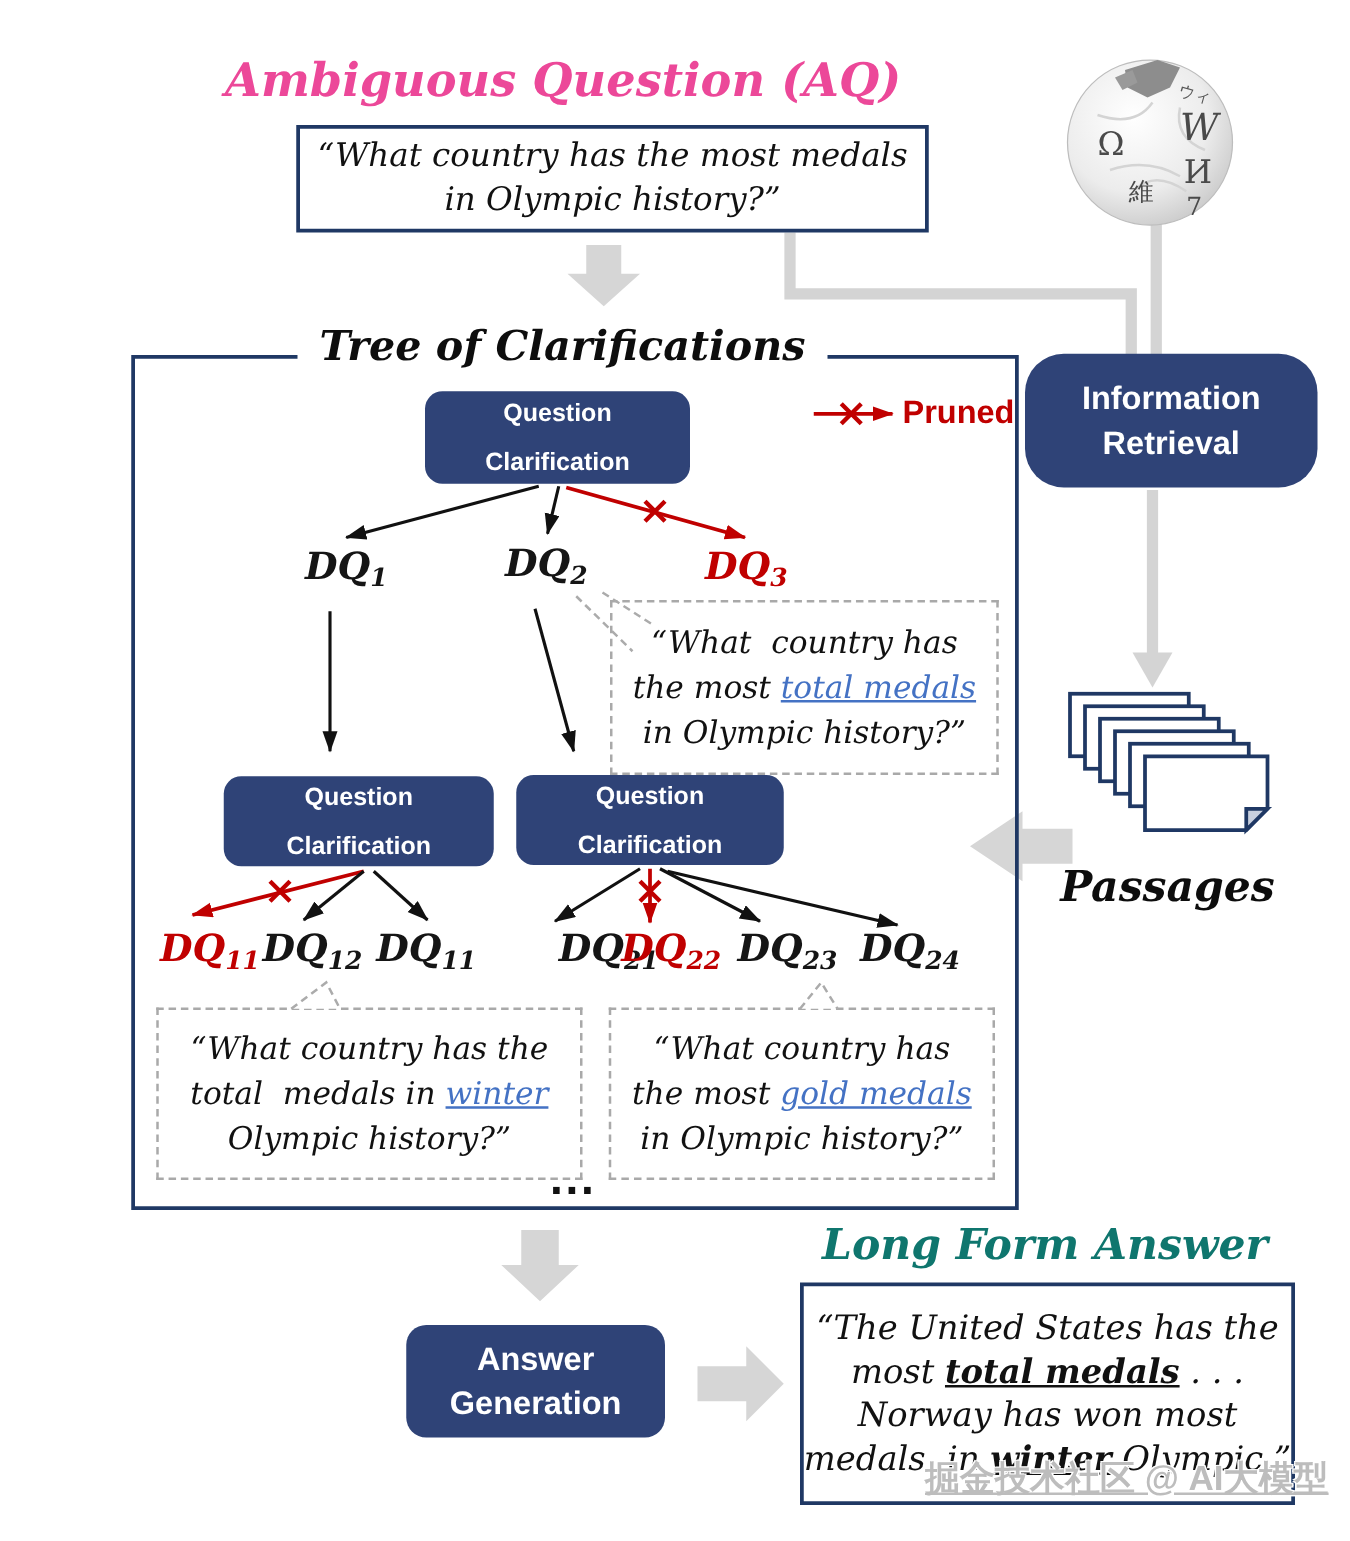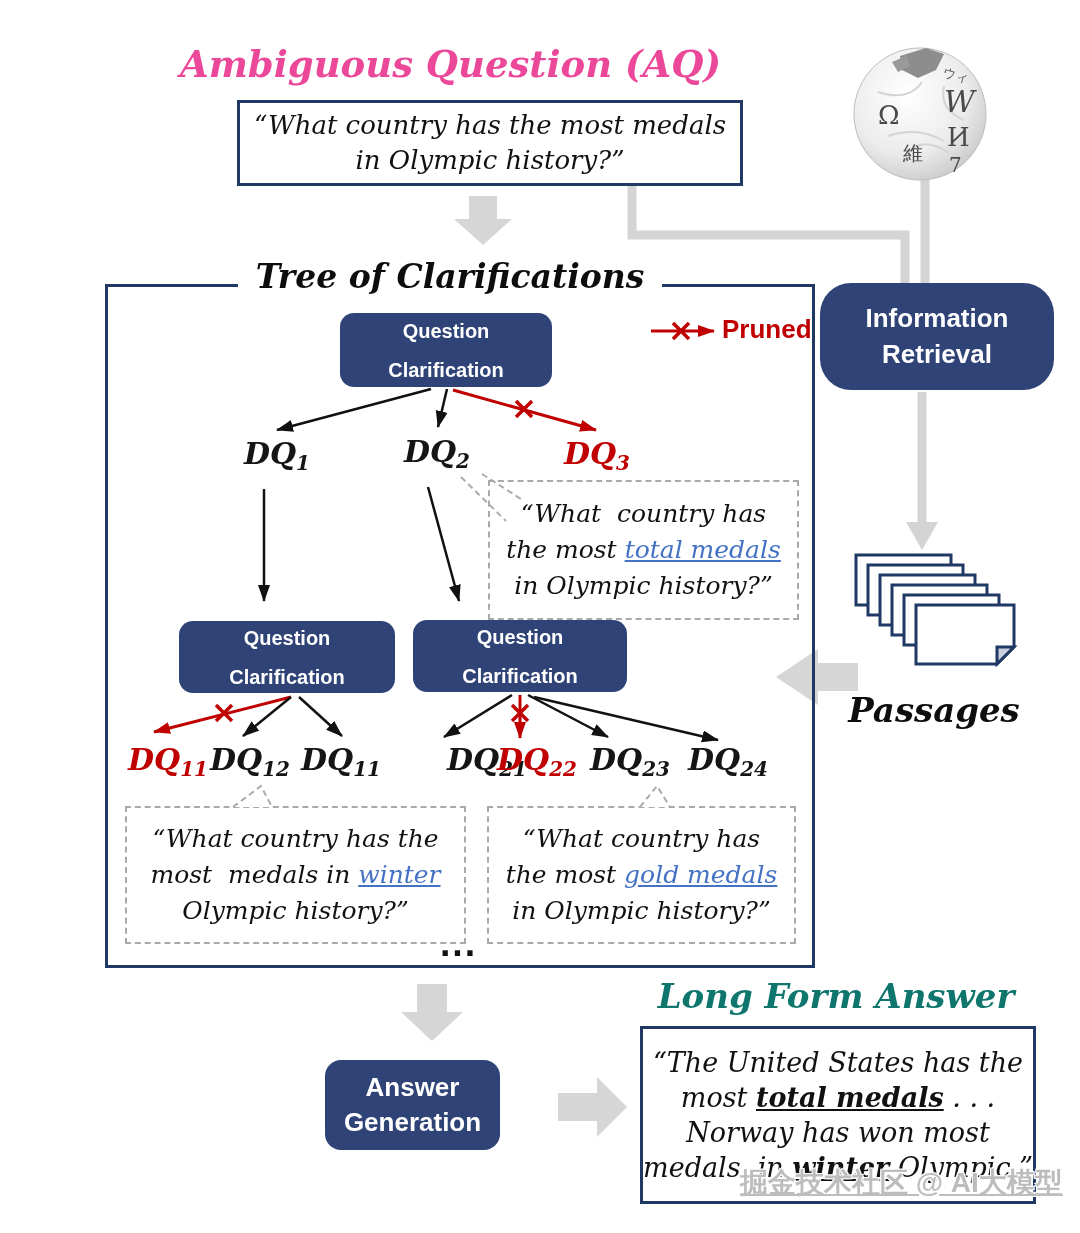--- a/index.html
+++ b/index.html
@@ -20,21 +20,21 @@
   .tree-title{left:238px;top:254px;width:424px;height:46px;background:#fff;text-align:center;
               font:italic bold 33px "DejaVu Serif",serif;line-height:46px;color:#0d0d0d;}
 
   .navy{background:#2F4377;color:#fff;font-family:"Liberation Sans",sans-serif;font-weight:bold;
         text-align:center;display:flex;flex-direction:column;justify-content:center;}
   .qc{border-radius:14px;font-size:20px;line-height:1.3;gap:13px;}
   #qc-root{left:340px;top:313px;width:212px;height:74px;}
   #qc-left{left:179px;top:621px;width:216px;height:72px;}
   #qc-right{left:413px;top:620px;width:214px;height:72px;}
   #ir-box{left:820px;top:283px;width:234px;height:107px;border-radius:31px;font-size:26px;line-height:1.35;}
-  #ag-box{left:325px;top:1060px;width:175px;height:90px;border-radius:16px;font-size:26px;line-height:1.35;}
+  #ag-box{left:325px;top:1060px;width:207px;height:90px;border-radius:16px;font-size:26px;line-height:1.35;}
 
   .pruned{left:722px;top:314px;font:bold 26px "Liberation Sans",sans-serif;color:#C00000;}
 
   .dq{transform:translateX(-50%);font:italic bold 30px "DejaVu Serif",serif;color:#151515;white-space:nowrap;}
   .dq sub{font-size:20px;vertical-align:-6px;}
   .red{color:#C00000;}
 
   .bubble{border:2px dashed #A9A9A9;background:#fff;display:flex;flex-direction:column;
           justify-content:center;text-align:center;font:italic 25px "DejaVu Serif",serif;
           line-height:1.45;color:#111;}
@@ -137,21 +137,21 @@
   <span class="abs z1 dq red" style="left:168px;top:742px;"><span>DQ</span><sub>11</sub></span>
   <span class="abs z1 dq" style="left:250px;top:742px;"><span>DQ</span><sub>12</sub></span>
   <span class="abs z1 dq" style="left:341px;top:742px;"><span>DQ</span><sub>11</sub></span>
   <span class="abs z1 dq" style="left:443px;top:742px;margin-left:44px;"><span>DQ</span><sub>21</sub></span>
   <span class="abs z1 dq red" style="left:537px;top:742px;"><span>DQ</span><sub>22</sub></span>
   <span class="abs z1 dq" style="left:630px;top:742px;"><span>DQ</span><sub>23</sub></span>
   <span class="abs z1 dq" style="left:728px;top:742px;"><span>DQ</span><sub>24</sub></span>
 
   <div id="bubble-dq12" class="abs z1 bubble">
     <div class="qline">“What country has the</div>
-    <div class="qline"><span>most  medals in </span><span class="blue">winter</span></div>
+    <div class="qline"><span>total  medals in </span><span class="blue">winter</span></div>
     <div class="qline">Olympic history?”</div>
   </div>
   <div id="bubble-dq23" class="abs z1 bubble">
     <div class="qline">“What country has</div>
     <div class="qline"><span>the most </span><span class="blue">gold medals</span></div>
     <div class="qline">in Olympic history?”</div>
   </div>
 
   <div class="abs z1 ellipsis">...</div>
 

